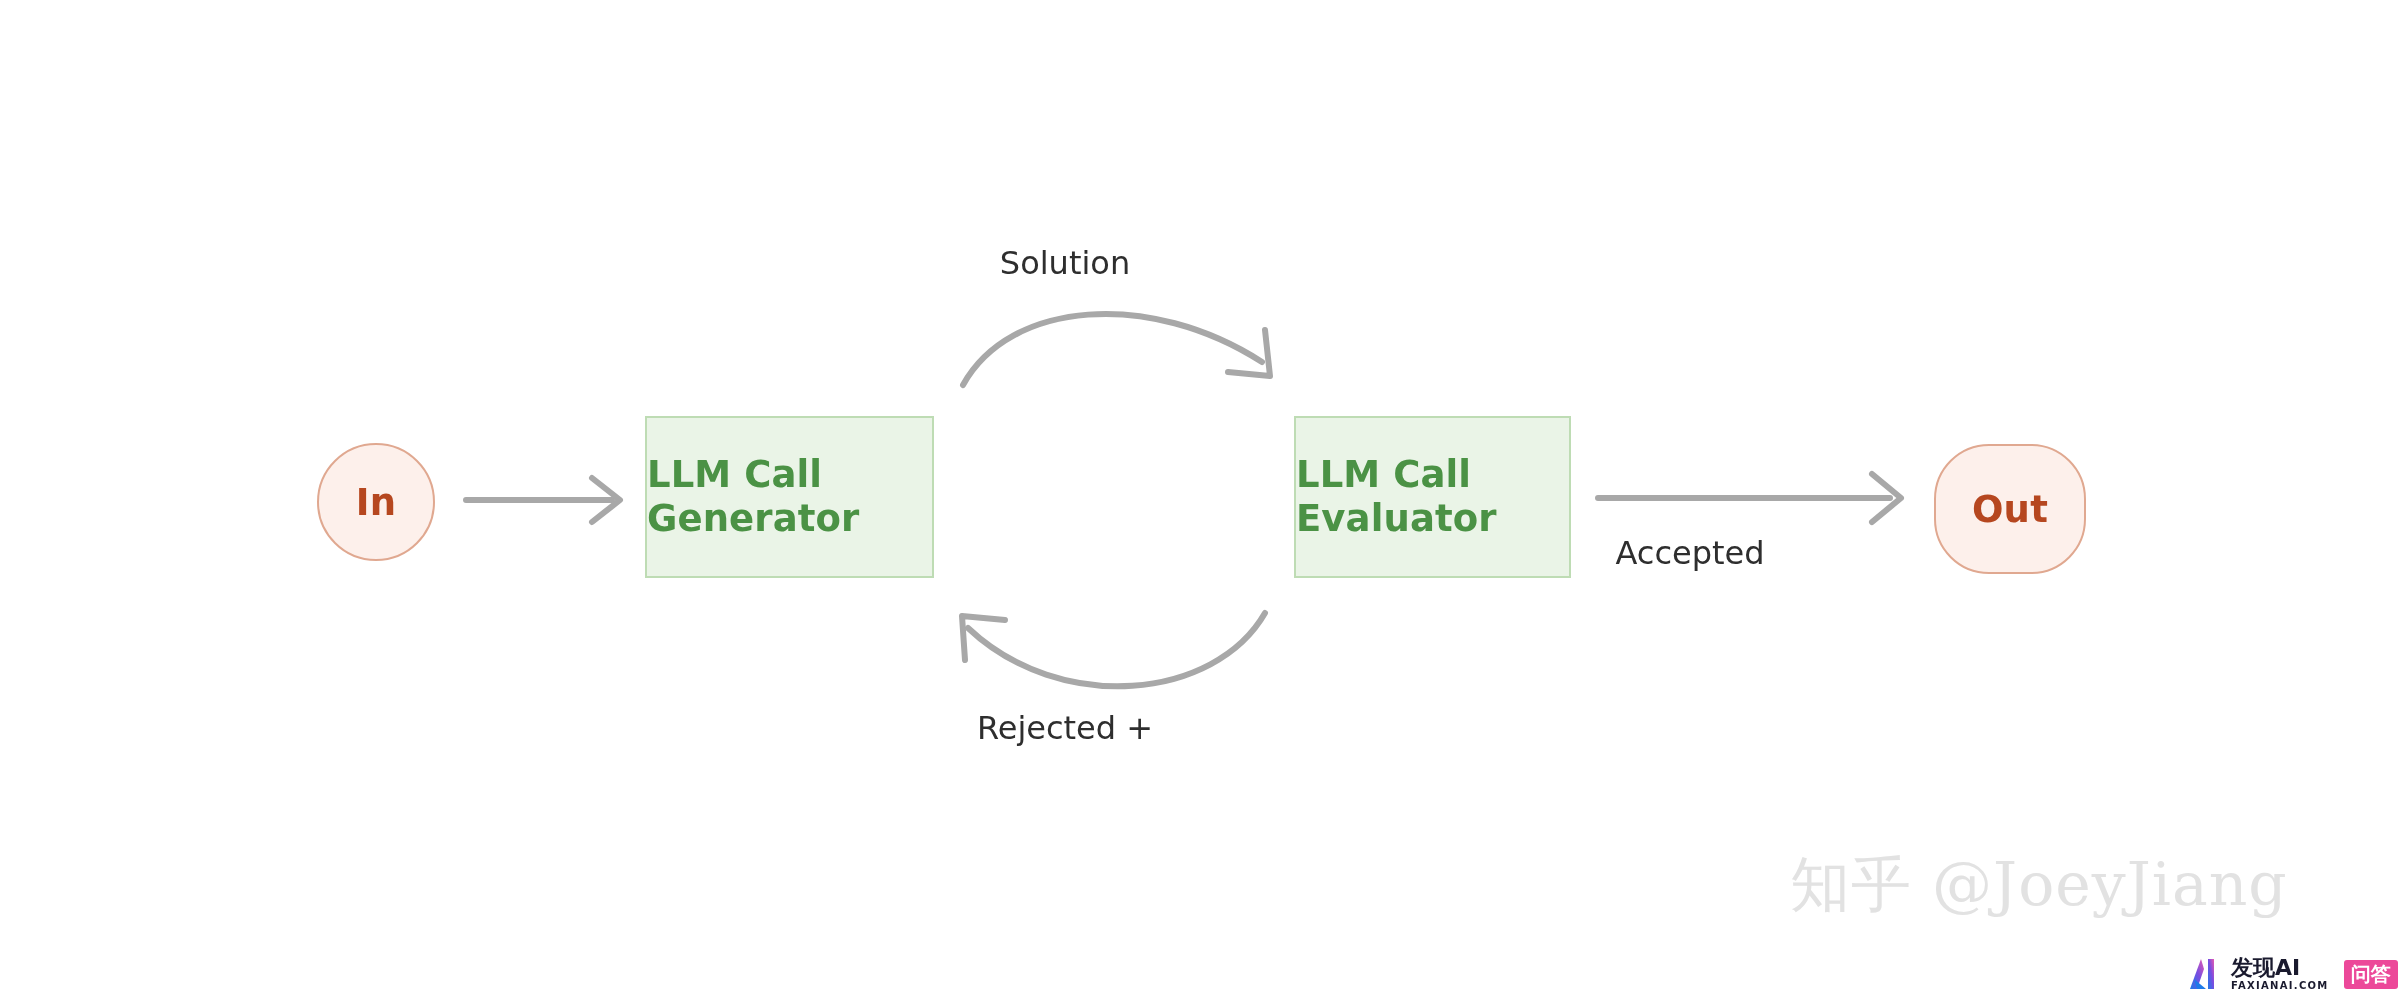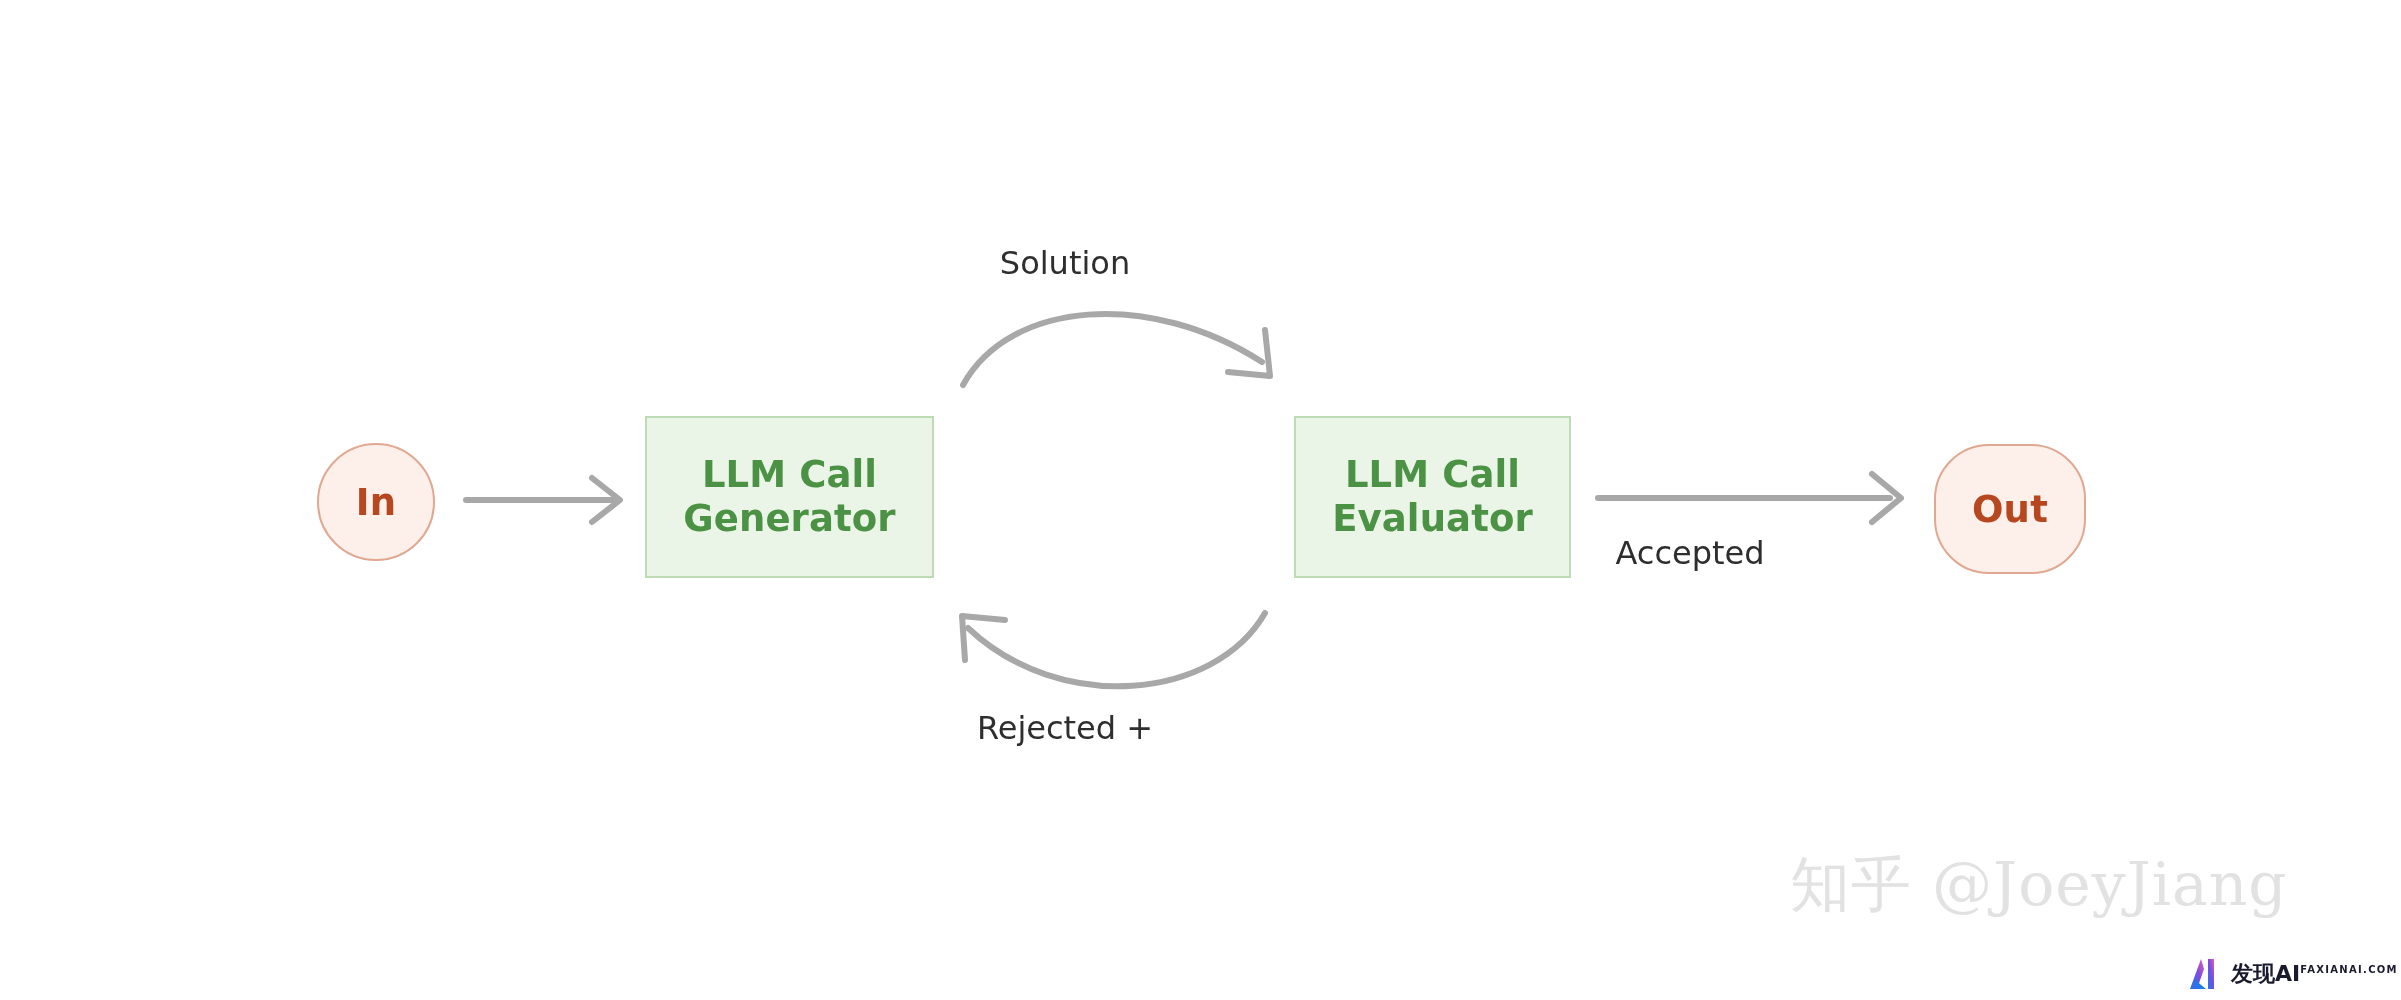--- a/index.html
+++ b/index.html
@@ -72,21 +72,20 @@
   }
 
   
   .proc-box {
     position: absolute;
     background: #eaf4e7;
     border: 2.5px solid #bedcb4;
     box-sizing: border-box;
     display: flex;
     flex-direction: column;
-    align-items: center;
     justify-content: center;
   }
   .proc-box .line {
     font-size: 37px;
     font-weight: 700;
     color: #4b9245;
     line-height: 1.2;
     white-space: nowrap;
     letter-spacing: 0.1px;
   }
@@ -147,21 +146,21 @@
     align-items: center;
     gap: 9px;
     height: 38px;
   }
   #brand-badge .ai-mark {
     width: 34px;
     height: 34px;
   }
   #brand-badge .brand-txt {
     display: flex;
-    flex-direction: row;
+    flex-direction: column;
     justify-content: center;
     line-height: 1;
   }
   #brand-badge .brand-main {
     font-size: 22px;
     font-weight: 700;
     color: #1a1a2e;
     letter-spacing: 0px;
     white-space: nowrap;
   }

